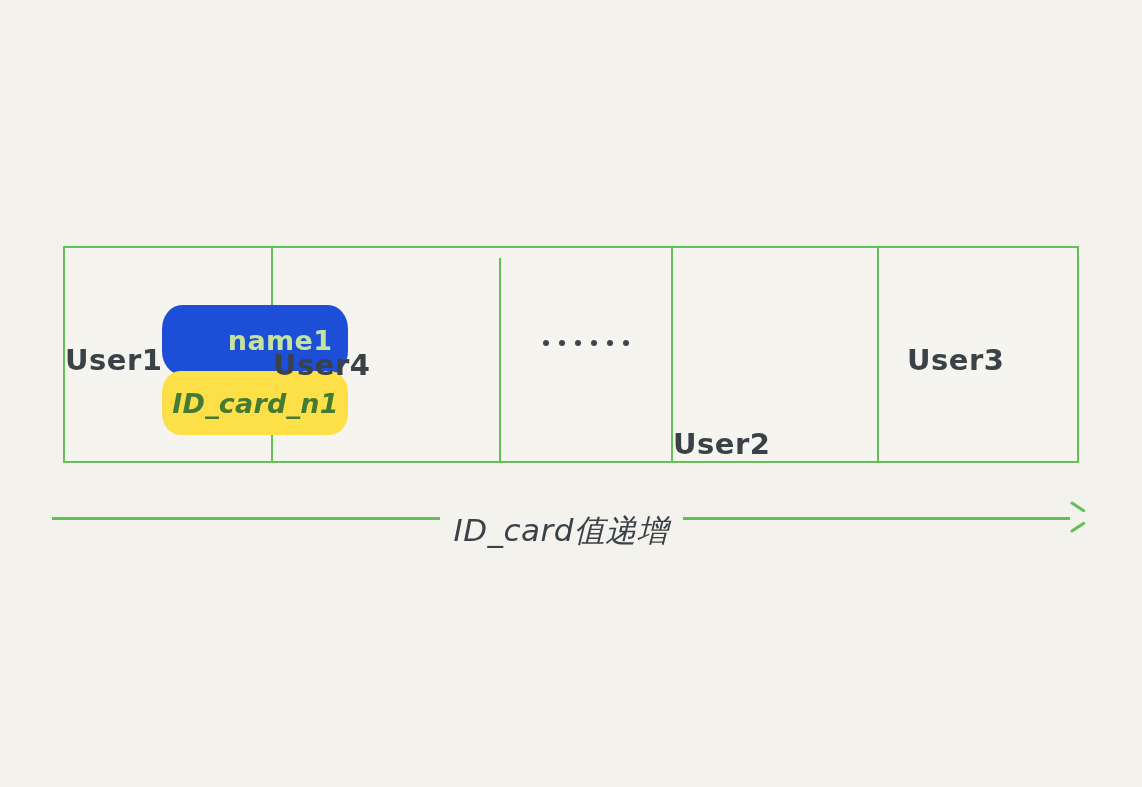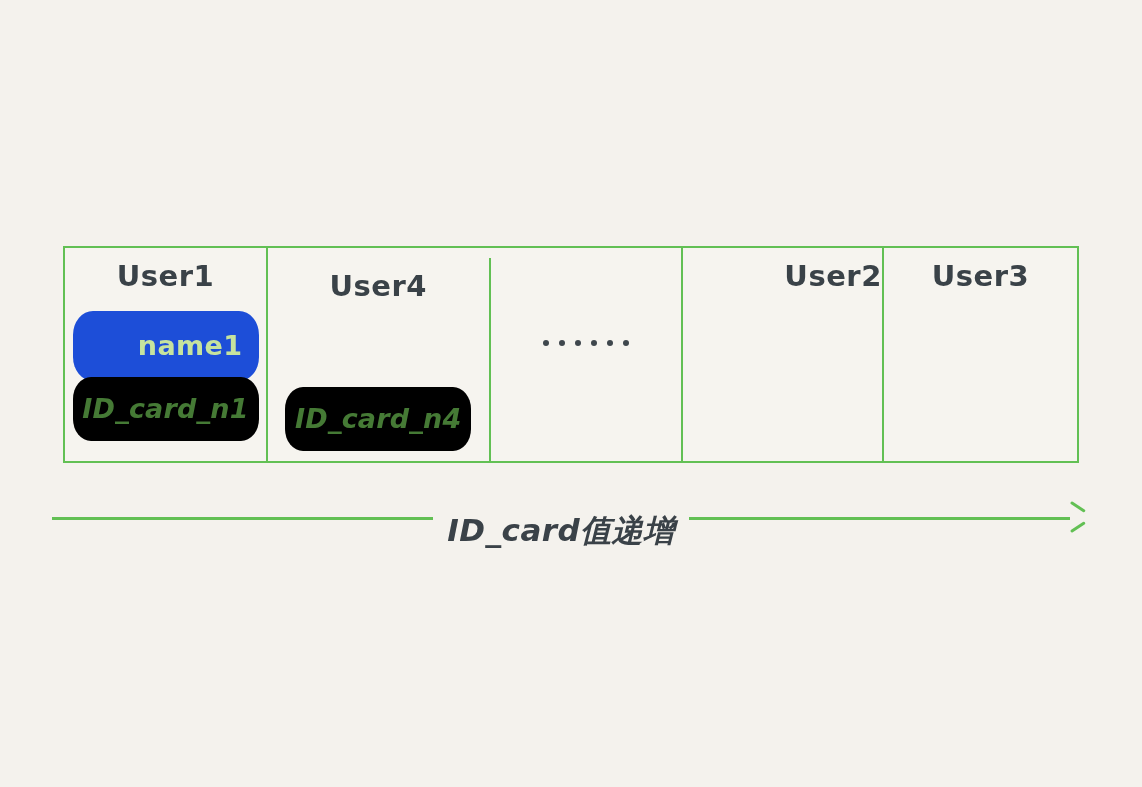--- a/index.html
+++ b/index.html
@@ -32,25 +32,25 @@
     box-sizing: border-box;
     display: flex;
     background: #f6f4ef;
   }
 
   .cell {
     position: relative;
     box-sizing: border-box;
     border-right: 2.5px solid #62c054;
     display: flex;
-    flex-direction: column;
+    flex-direction: row;
     align-items: center;
     padding-top: 13px;
   }
-  .cell:last-child { border-right: none; }
+  .cell:last-child { border-right: none; padding-left: 28px; }
 
   .cell-w-1 { width: 208px; }
   .cell-w-2 { width: 228px; margin-top: 10px; }
   .cell-w-3 { width: 197px; }
   .cell-w-4 { width: 206px; align-items: flex-end; }
   .cell-w-5 { width: 198px; }
 
   .user-label {
     font-family: "DejaVu Sans", sans-serif;
     font-size: 29px;
@@ -91,21 +91,21 @@
     letter-spacing: 0.4px;
     justify-content: flex-end;
     padding-right: 16px;
   }
 
   .pill-id {
     top: 66px;
     width: 186px;
     height: 64px;
     border-radius: 18px / 22px;
-    background: #000000;
+    background: #fde047;
     color: #457a35;
     font-size: 27px;
     letter-spacing: 0.2px;
     justify-content: center;
     font-style: italic;
   }
 
   .ellipsis-cell {
     justify-content: flex-start;
   }
@@ -141,21 +141,21 @@
     height: 3px;
     background: #62c054;
     position: relative;
     top: 1px;
   }
   .arrow-label {
     flex: 0 0 auto;
     padding: 0 14px;
     font-family: "DejaVu Sans", sans-serif;
     font-size: 31px;
-    font-weight: 700;
+    font-weight: 400;
     font-style: italic;
     color: #3a4248;
     letter-spacing: 0.5px;
     white-space: nowrap;
     line-height: 1;
     margin-top: 26px;
   }
   .arrow-head {
     flex: 0 0 auto;
     width: 20px;
@@ -195,21 +195,20 @@
       <div class="user-label">User1</div>
       <div class="pill-stack">
         <div class="pill pill-name">name1</div>
         <div class="pill pill-id">ID_card_n1</div>
       </div>
     </div>
 
     <div class="cell cell-w-2">
       <div class="user-label">User4</div>
       <div class="pill-stack">
-        <div class="pill pill-id">ID_card_n4</div>
       </div>
     </div>
 
     <div class="cell cell-w-3 ellipsis-cell">
       <div class="dots">
         <i></i>
         <i></i>
         <i></i>
         <i></i>
         <i></i>

